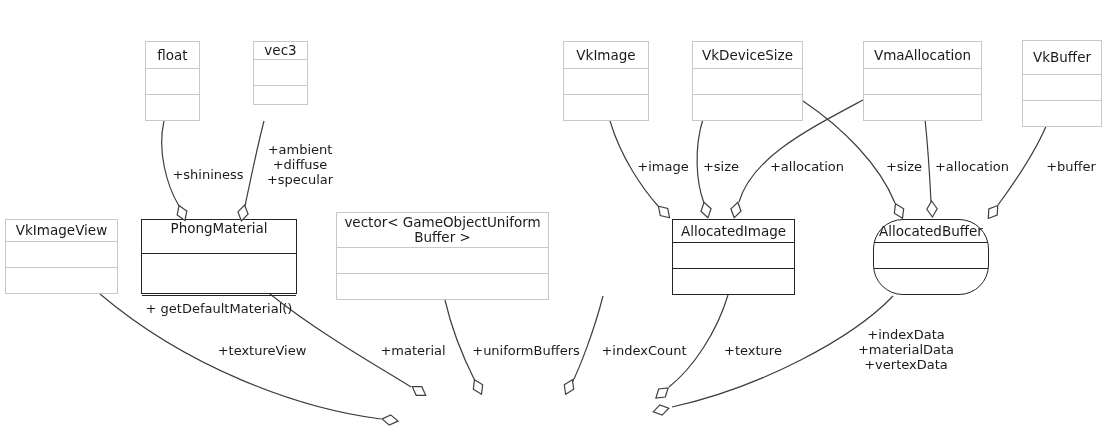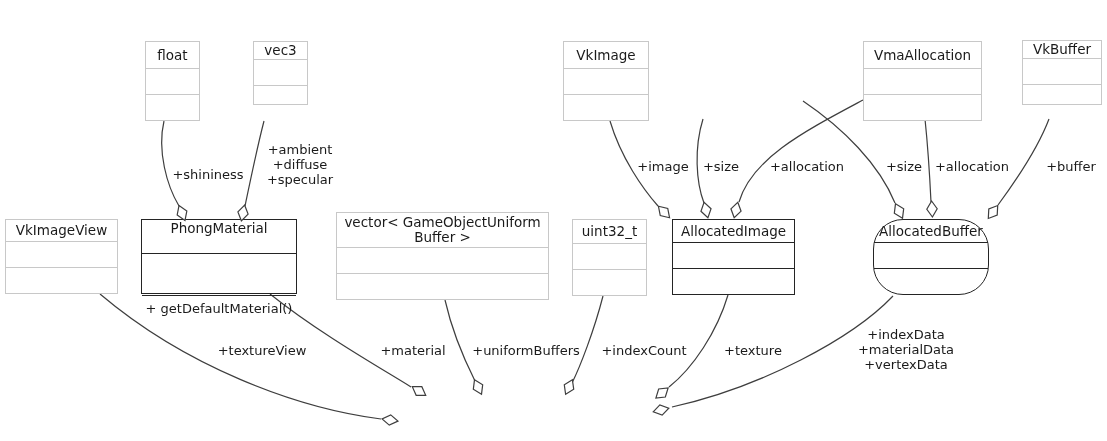--- a/index.html
+++ b/index.html
@@ -99,48 +99,48 @@
     <div class="node external" style="left: 253px; top: 5px; width: 55px; height: 64px;">
       <div class="title">vec3</div>
       <div class="comp"></div>
       <div class="comp"></div>
     </div>
     <div class="node external" style="left: 563px; top: 5px; width: 86px; height: 80px;">
       <div class="title">VkImage</div>
       <div class="comp"></div>
       <div class="comp"></div>
     </div>
+    <div class="node external" style="left: 692px; top: 5px; width: 111px; height: 80px;">
+      <div class="title">VkDeviceSize</div>
+      <div class="comp"></div>
+      <div class="comp"></div>
+    </div>
     <div class="node external" style="left: 863px; top: 5px; width: 119px; height: 80px;">
       <div class="title">VmaAllocation</div>
       <div class="comp"></div>
       <div class="comp"></div>
     </div>
-    <div class="node external" style="left: 1022px; top: 4px; width: 80px; height: 65px;">
+    <div class="node external" style="left: 1022px; top: 4px; width: 80px; height: 87px;">
       <div class="title">VkBuffer</div>
       <div class="comp"></div>
       <div class="comp"></div>
     </div>
     <div class="node external" style="left: 5px; top: 183px; width: 113px; height: 75px;">
       <div class="title">VkImageView</div>
       <div class="comp"></div>
       <div class="comp"></div>
     </div>
     <div class="node class" style="left: 141px; top: 183px; width: 156px; height: 75px; gap: 16px;">
       <div class="title">PhongMaterial</div>
       <div class="comp"></div>
       <div class="comp">+ getDefaultMaterial()</div>
     </div>
     <div class="node external" style="left: 336px; top: 176px; width: 213px; height: 88px;">
       <div class="title">vector&lt; GameObjectUniform
 Buffer &gt;</div>
-      <div class="comp"></div>
-      <div class="comp"></div>
-    </div>
-    <div class="node external" style="left: 572px; top: 183px; width: 75px; height: 77px;">
-      <div class="title">uint32_t</div>
       <div class="comp"></div>
       <div class="comp"></div>
     </div>
     <div class="node class" style="left: 672px; top: 183px; width: 123px; height: 76px;">
       <div class="title">AllocatedImage</div>
       <div class="comp"></div>
       <div class="comp"></div>
     </div>
     <div class="node class" style="left: 873px; top: 183px; width: 116px; height: 76px; border-radius: 30px;">
       <div class="title">AllocatedBuffer</div>

